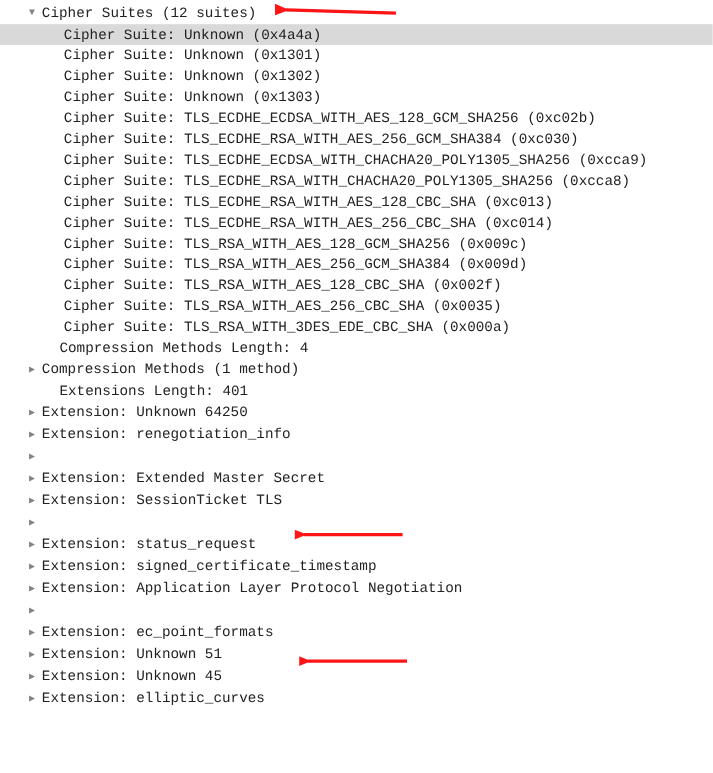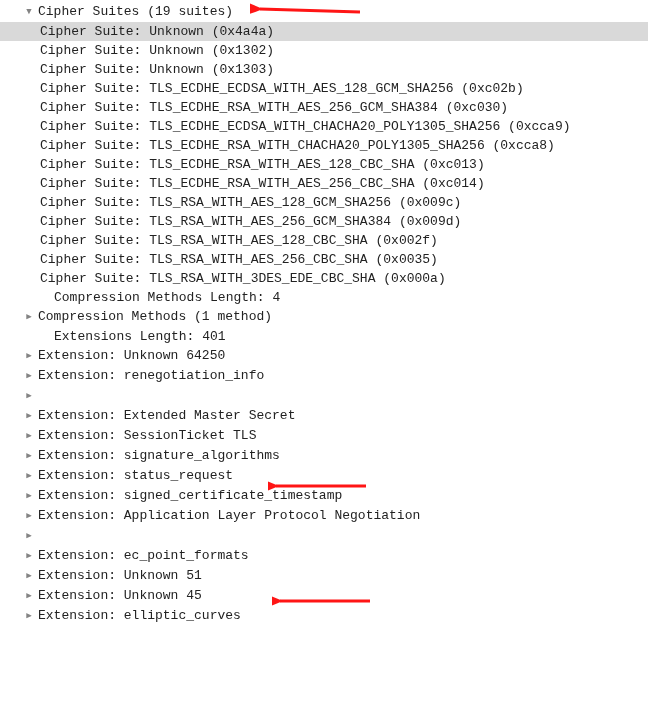--- a/index.html
+++ b/index.html
@@ -17,21 +17,21 @@
     .row {
       white-space: nowrap;
       padding: 0;
       position: relative;
     }
     .row.selected {
       background: #d9d9d9;
     }
     .indent-1 { padding-left: 24px; }
     .indent-2 { padding-left: 40px; }
-    .indent-3 { padding-left: 40px; }
+    .indent-3 { padding-left: 58px; }
     .triangle {
       display: inline-block;
       width: 10px;
       text-align: center;
       color: #838383;
       font-size: 9px;
       vertical-align: 1px;
       margin-right: 4px;
     }
     .triangle.down::before { content: "▼"; }
@@ -41,25 +41,29 @@
       position: absolute;
       pointer-events: none;
     }
     .arrow svg { display: block; }
   </style>
 </head>
 <body>
 
 <div class="tree">
   <div class="row indent-1">
-    <span class="triangle down"></span><span>Cipher Suites (19 suites)</span>
+    <span class="triangle down"></span><span>Cipher Suites (12 suites)</span>
   </div>
   <div class="row indent-3 selected">
     <span>Cipher Suite:</span>
     <span>Unknown (0x4a4a)</span>
+  </div>
+  <div class="row indent-3">
+    <span>Cipher Suite:</span>
+    <span>Unknown (0x1301)</span>
   </div>
   <div class="row indent-3">
     <span>Cipher Suite:</span>
     <span>Unknown (0x1302)</span>
   </div>
   <div class="row indent-3">
     <span>Cipher Suite:</span>
     <span>Unknown (0x1303)</span>
   </div>
   <div class="row indent-3">
@@ -115,21 +119,21 @@
   </div>
   <div class="row indent-2">
     <span class="triangle none"></span><span>Extensions Length: 401</span>
   </div>
 
   <div class="row indent-1"><span class="triangle right"></span><span>Extension: Unknown 64250</span></div>
   <div class="row indent-1"><span class="triangle right"></span><span>Extension: renegotiation_info</span></div>
   <div class="row indent-1"><span class="triangle right"></span></div>
   <div class="row indent-1"><span class="triangle right"></span><span>Extension: Extended Master Secret</span></div>
   <div class="row indent-1"><span class="triangle right"></span><span>Extension: SessionTicket TLS</span></div>
-  <div class="row indent-1"><span class="triangle right"></span><span>Extension: signature_algorithms</span></div>
+  <div class="row indent-1"><span class="triangle right"></span></div>
   <div class="row indent-1"><span class="triangle right"></span><span>Extension: status_request</span></div>
   <div class="row indent-1"><span class="triangle right"></span><span>Extension: signed_certificate_timestamp</span></div>
   <div class="row indent-1"><span class="triangle right"></span><span>Extension: Application Layer Protocol Negotiation</span></div>
   <div class="row indent-1"><span class="triangle right"></span></div>
   <div class="row indent-1"><span class="triangle right"></span><span>Extension: ec_point_formats</span></div>
   <div class="row indent-1"><span class="triangle right"></span><span>Extension: Unknown 51</span></div>
   <div class="row indent-1"><span class="triangle right"></span><span>Extension: Unknown 45</span></div>
   <div class="row indent-1"><span class="triangle right"></span><span>Extension: elliptic_curves</span></div>
 
 </div>

